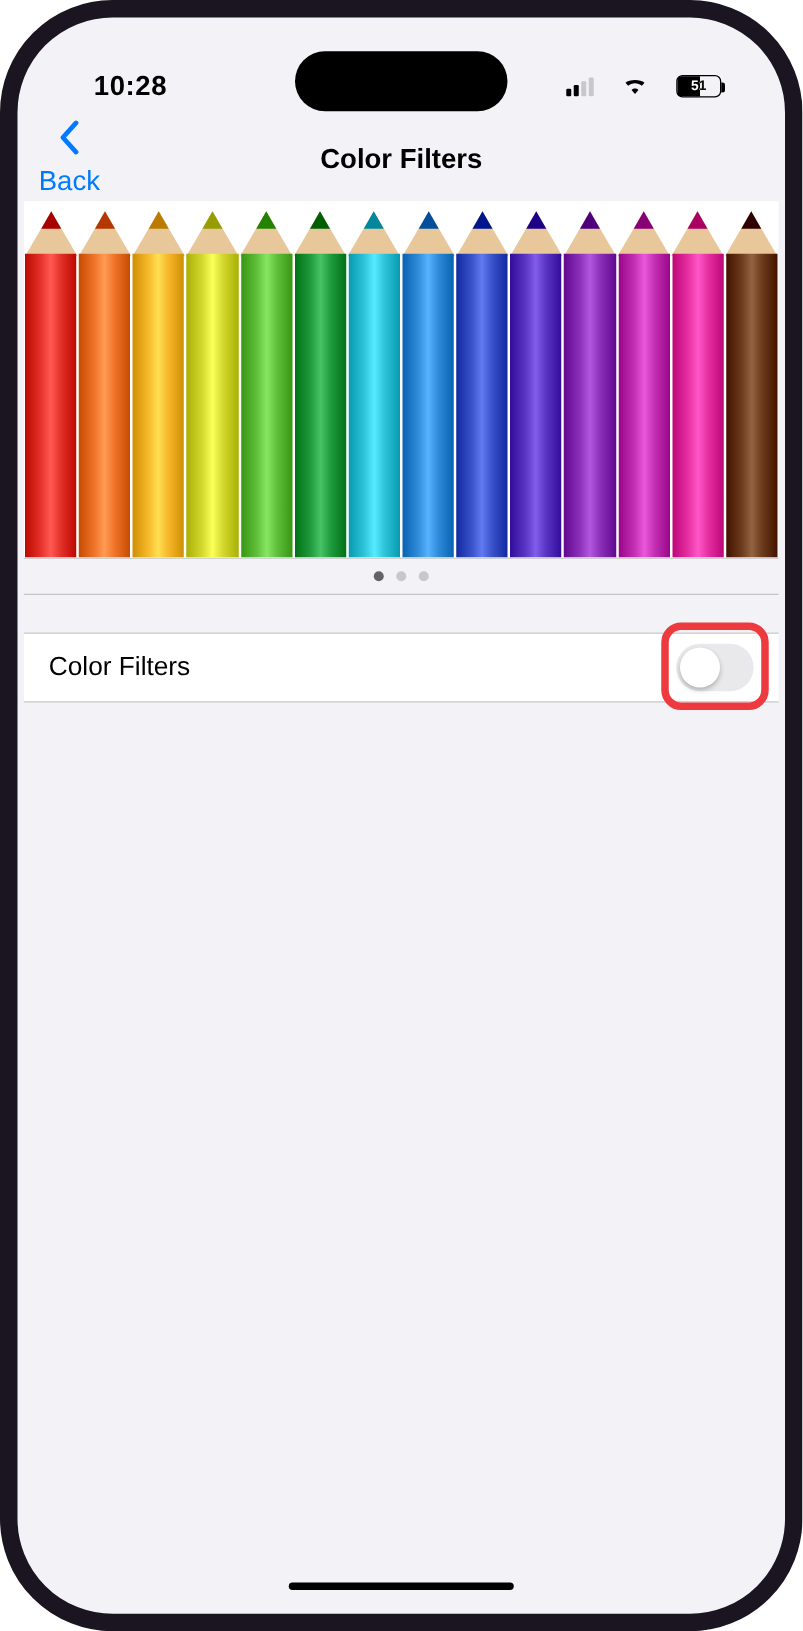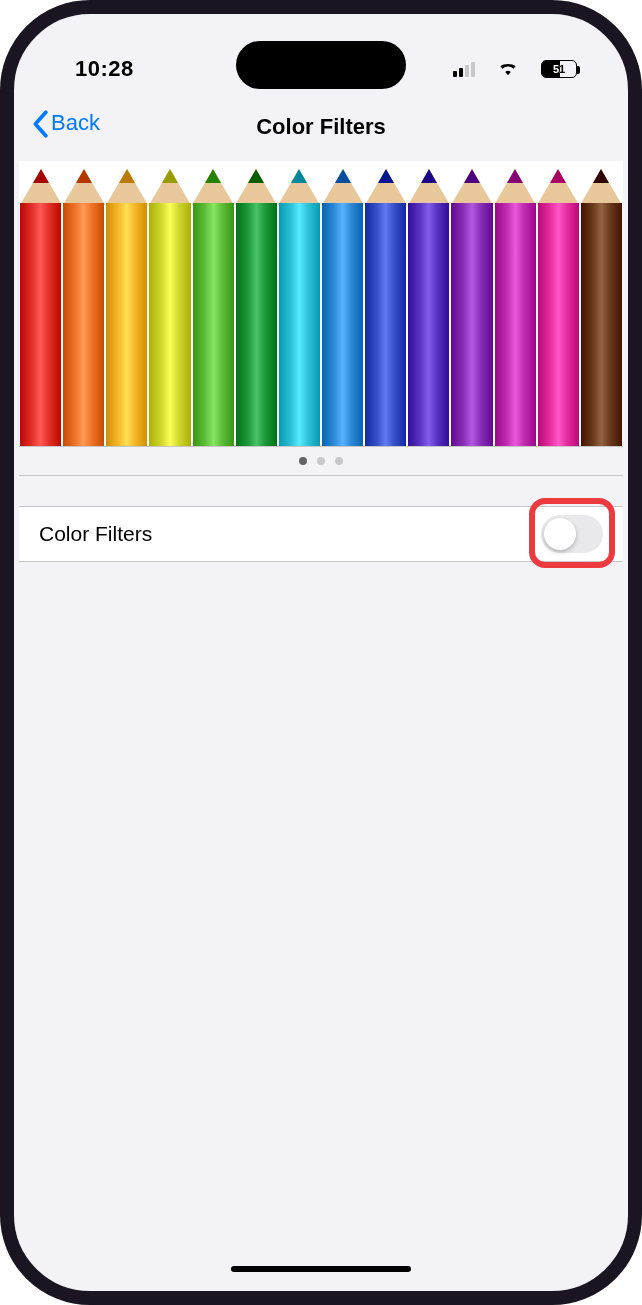--- a/index.html
+++ b/index.html
@@ -81,23 +81,24 @@
   }
   
   .nav-bar {
     position: relative;
     height: 56px;
     display: flex;
     align-items: center;
     padding: 0 12px;
   }
   .back-btn {
-    display: flex; 
+    display: flex; align-items: center;
     color: #007aff; font-size: 22px;
     gap: 2px;
+    flex-direction: column;
   }
   .back-chevron svg { width: 18px; height: 28px; }
   .nav-title {
     position: absolute; left: 0; right: 0;
     text-align: center;
     font-size: 22px; font-weight: 600; color:#000;
     pointer-events: none;
   }
   
   .preview-area {

